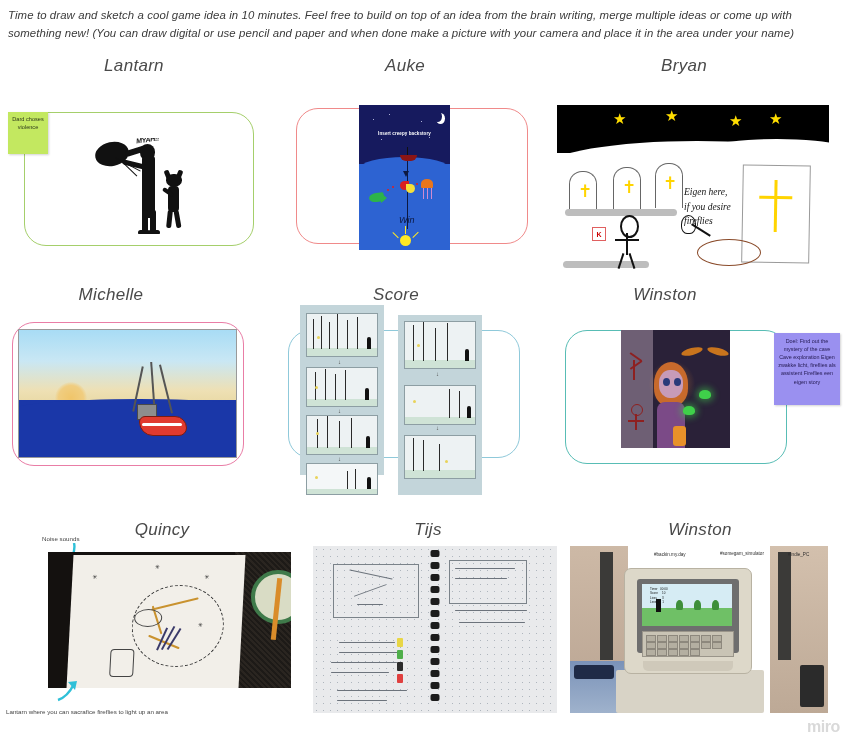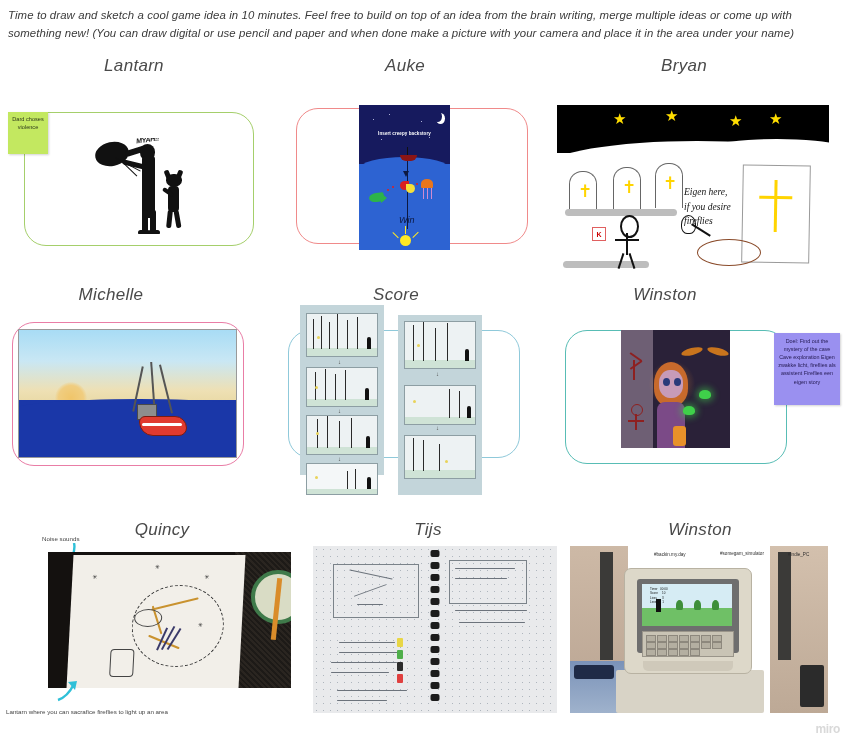--- a/index.html
+++ b/index.html
@@ -227,21 +227,21 @@
   .win-char{position:absolute;left:14px;bottom:34%;width:5px;height:13px;background:#111;}
   .win-score{position:absolute;left:8px;top:3px;font-size:3px;color:#111;line-height:1.45;}
   .win-toolbar{position:absolute;left:5px;top:52px;width:90px;height:24px;background:#c9c4b5;border:.6px solid #9a958a;}
   .win-btn{position:absolute;width:8px;height:5px;background:#b4afa1;border:.4px solid #8d887d;}
   .win-base{position:absolute;left:18px;top:92px;width:90px;height:10px;background:#cfc9ba;border-radius:0 0 5px 5px;}
   .win-tag{position:absolute;font-size:4.6px;color:#2e2e2e;white-space:nowrap;}
 
   
   .miro{
     position:absolute;right:16px;bottom:14px;
-    font-size:12px;font-weight:bold;color:#d9d9d9;letter-spacing:-.4px;
+    font-size:16px;font-weight:bold;color:#d9d9d9;letter-spacing:-.4px;
   }
 </style>
 </head>
 <body>
 
 <div class="board">
 
   <div class="instructions">Time to draw and sketch a cool game idea in 10 minutes. Feel free to build on top of an idea from the brain writing, merge multiple ideas or come up with something new! (You can draw digital or use pencil and paper and when done make a picture with your camera and place it in the area under your name)</div>
 
   <div class="pname" style="left:134px;top:56px;">Lantarn</div>

